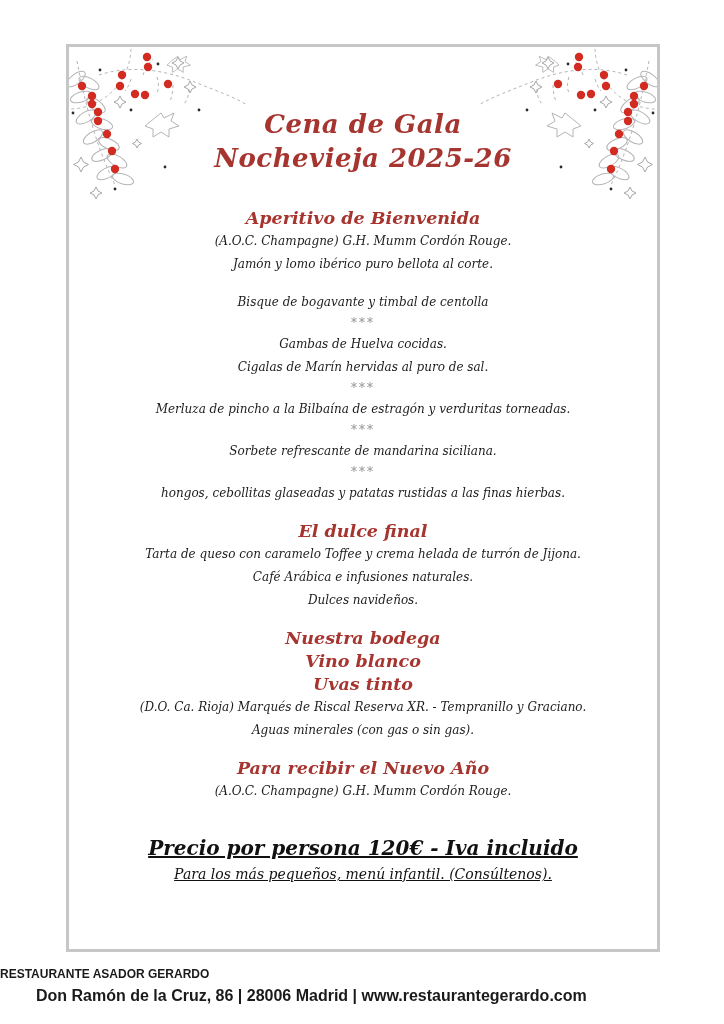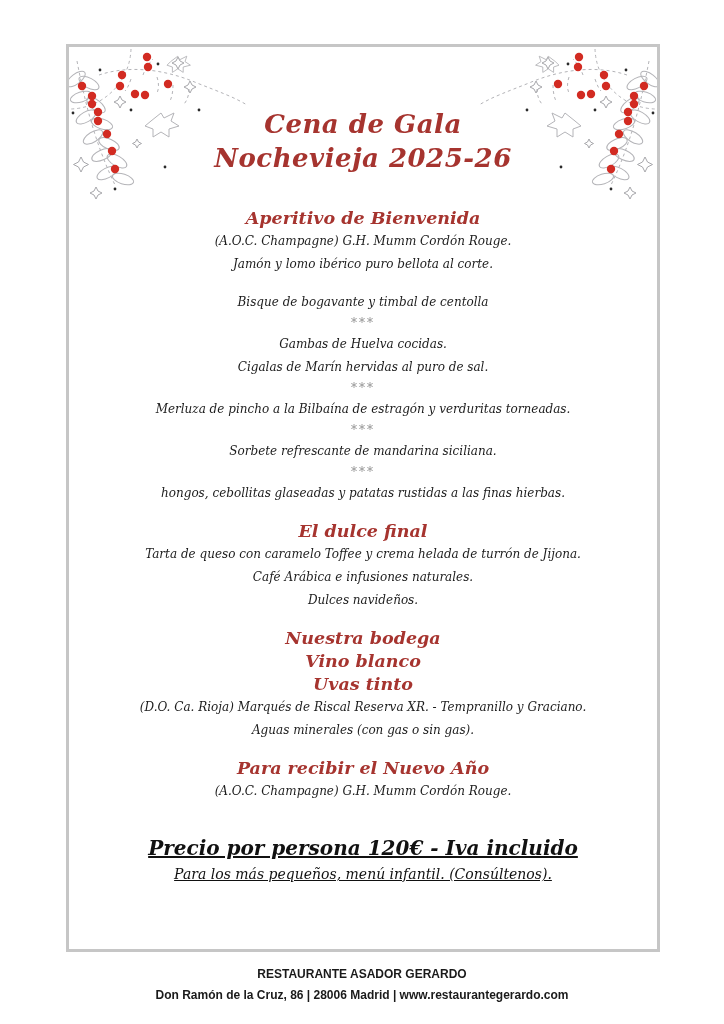--- a/index.html
+++ b/index.html
@@ -53,26 +53,26 @@
   .price-line{
     font-size:20px;line-height:27px;font-weight:bold;font-style:italic;
     text-decoration:underline;color:#111;
   }
   .kids-line{
     font-size:14px;line-height:25px;font-style:italic;
     text-decoration:underline;color:#111;
   }
 
   .page-footer{
-    position:absolute;left:0;top:964px;width:724px;text-align:center;
+    position:absolute;left:0;top:964px;width:724px;text-align:left;
     font-family:"Liberation Sans","DejaVu Sans",sans-serif;
     font-weight:bold;color:#1a1a1a;
   }
   .footer-name{font-size:12px;line-height:21px;}
-  .footer-address{font-size:12px;line-height:21px;}
+  .footer-address{font-size:16px;line-height:21px;padding-left:36px;}
 </style>
 </head>
 <body>
 
 <div class="frame">
 
   <svg class="deco left" viewBox="0 0 200 185">
     <path class="dash" d="M62,2 A62,62 0 0 1 2,62"></path>
     <path class="dash" d="M30,28 C60,18 95,22 128,36 C148,44 165,50 178,58"></path>
     <path class="dash" d="M74,28 C76,22 80,16 84,12"></path>

